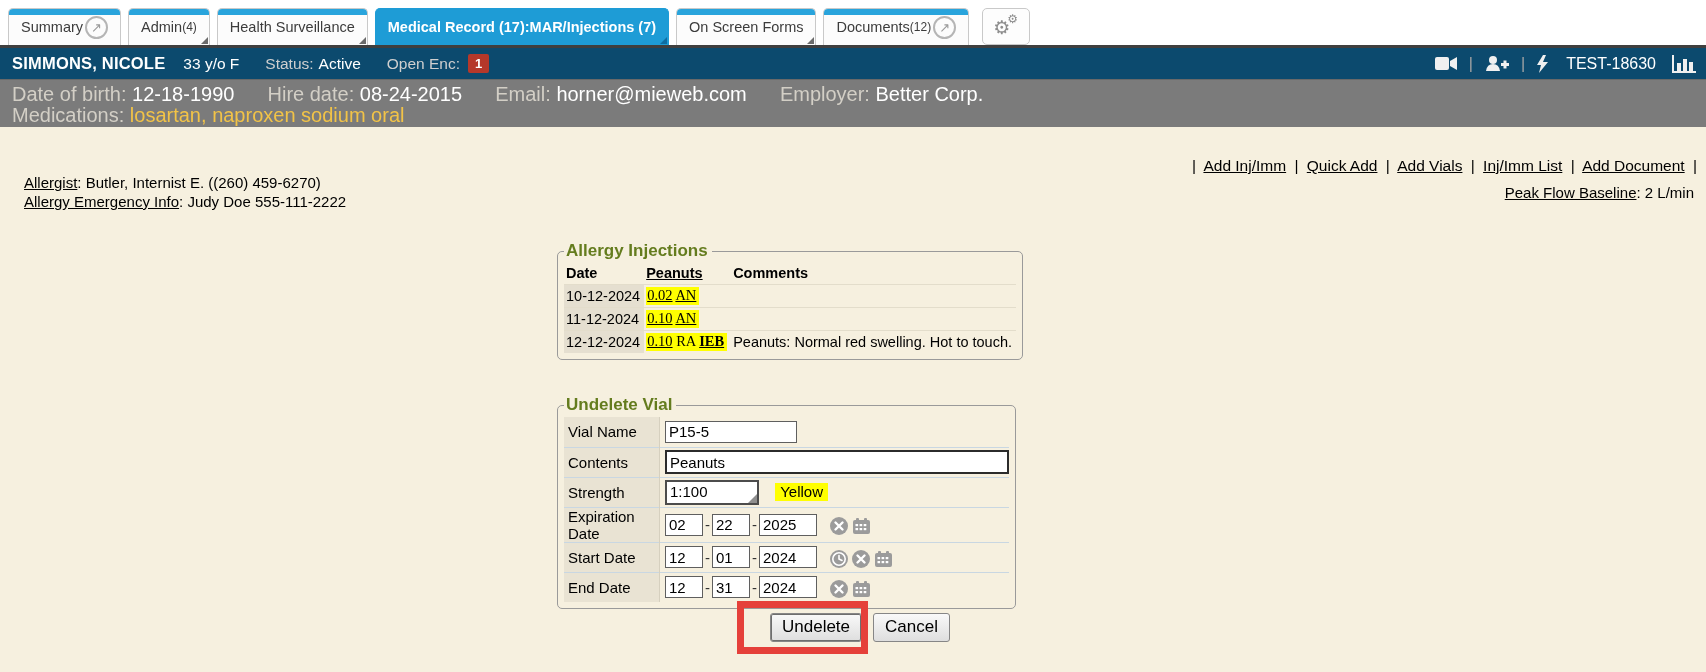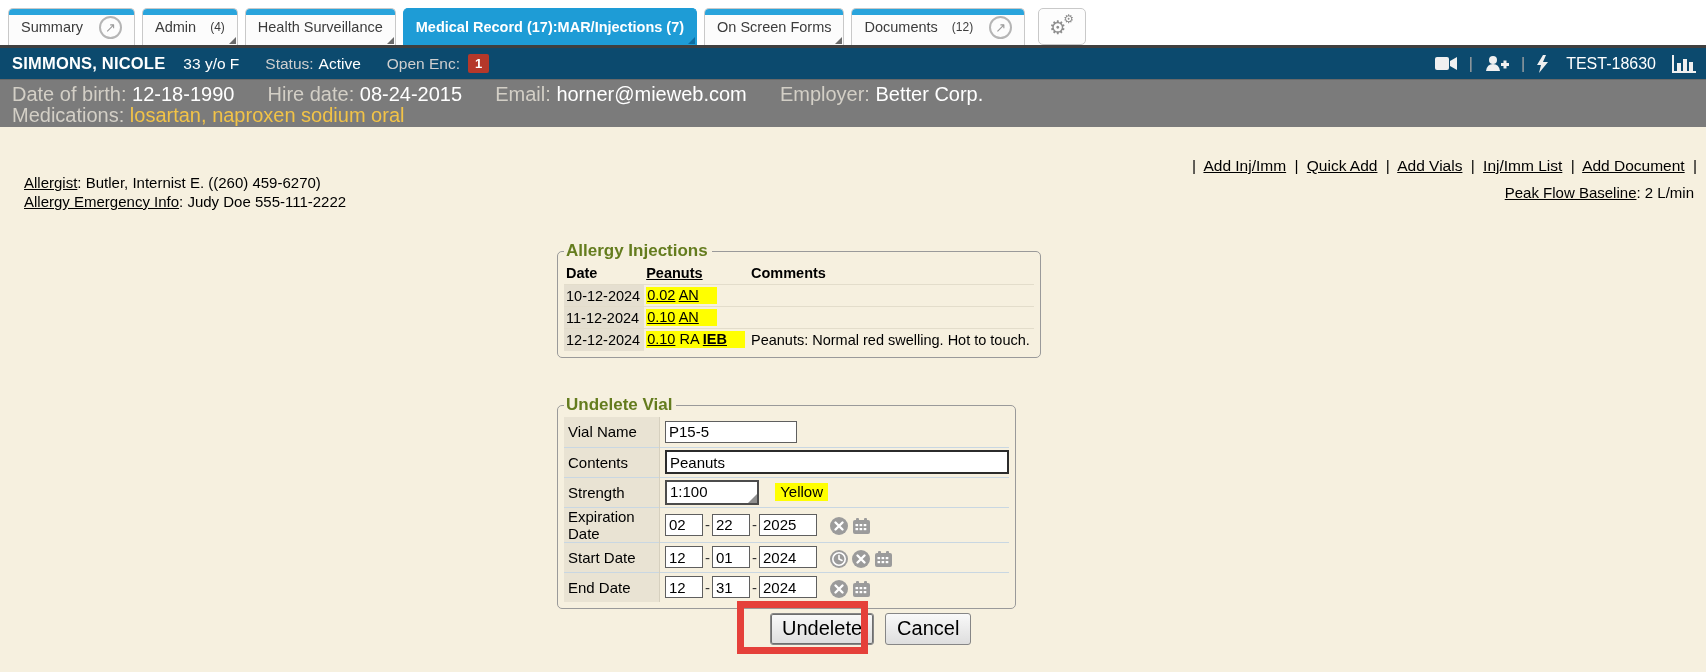--- a/index.html
+++ b/index.html
@@ -2,21 +2,21 @@
 <html><head>
 <meta charset="utf-8">
 <style>
   * { margin:0; padding:0; box-sizing:border-box; }
   html,body { width:1706px; height:672px; }
   body { font-family:"Liberation Sans", sans-serif; background:#fff; overflow:hidden; }
   .page { position:relative; width:1706px; height:672px; }
 
   
   .tabbar { height:45px; background:#ffffff; display:flex; align-items:flex-end; padding-left:8px; }
-  .tab { position:relative; display:flex; align-items:center; gap:16px; height:37px; margin-right:7px;
+  .tab { position:relative; display:flex; align-items:center; gap:2px; height:37px; margin-right:7px;
          background:#fcfcfc; border:1px solid #c9c9c9; border-bottom:none; border-radius:5px 5px 0 0;
          padding:0 12px; font-size:14.5px; color:#3c3c3c; cursor:pointer; overflow:hidden; }
   .tab::before { content:""; position:absolute; left:0; top:0; right:0; height:6px; background:#29a4dc; }
   .tab.active { background:#1e9cd6; border-color:#1e9cd6; color:#ffffff; font-weight:bold; }
   .tab.active::before { background:#1e9cd6; }
   .tab .count { font-size:12px; margin-left:-2px; }
   .tab .fold { position:absolute; right:1px; bottom:1px; width:0; height:0;
                border-left:7px solid transparent; border-bottom:7px solid #6b6b6b; }
   .tab.active .fold { border-bottom-color:#0e6da1; }
   .extlink { width:23px; height:23px; border:2px solid #b5b5b5; border-radius:50%; color:#9a9a9a;
@@ -63,21 +63,21 @@
   fieldset legend { color:#647c1e; font-weight:bold; font-size:17px; padding:0 4px 0 2px; }
   .fs-inj { top:114px; }
   .fs-vial { top:248px;margin-top:20px; }
 
   table.inj { width:100%; border-collapse:collapse; font-size:14.5px; }
   table.inj th { text-align:left; font-weight:bold; padding:2px 4px 3px 2px; }
   table.inj td { padding:2px 4px 2px 2px; height:22px; vertical-align:middle; white-space:nowrap; }
   table.inj tr.r { border-top:1px solid #e3ddcb; }
   td.datecell { background:#e5dfd0; width:86px; }
   th.c-date { width:86px; } th.c-agent { width:80px; }
-  .ychip { background:#ffff00; padding:0 18px 1px 1px; display:inline-block; }
+  .ychip { background:#ffff00; padding:0 3px 1px 1px; display:inline-block;font-family:Liberation Serif, serif; }
   .ychip a { color:#000; cursor:pointer; }
 
   table.vial { width:100%; border-collapse:collapse; font-size:15px; }
   table.vial td { height:30px; vertical-align:middle; }
   table.vial tr + tr td { border-top:1px solid #c9d7e2; }
   td.flabel { background:#e9e3d3; width:108px; padding-left:4px; border-right:1px solid #d6d0bf; }
   td.fval { padding-left:5px; }
   .inp { font-family:"Liberation Sans", sans-serif; font-size:15px; padding:1px 3px; height:22px;
          border:1px solid #5f5f5f; background:#fff; color:#000; }
   .inp-vial { width:132px; }
@@ -86,21 +86,21 @@
            background:#fff; font-size:15px; padding:1px 3px; cursor:pointer; }
   .combo .grip { position:absolute; right:0; bottom:0; width:0; height:0;
                  border-left:9px solid transparent; border-bottom:9px solid #8f8f8f; }
   .note-chip { background:#ffff00; padding:0 5px 1px 5px; margin-left:12px; }
   .inp-mm, .inp-dd { width:38px; } .inp-yy { width:58px; }
   .dsep { margin:0 2px; color:#333; }
   .dicons { display:inline-flex; gap:4px; margin-left:9px; vertical-align:middle; }
   .icobtn { display:inline-flex; cursor:pointer; }
 
   .btnrow { position:absolute; left:770px; top:486px; display:flex; gap:11px; }
-  .btn { font-family:"Liberation Sans", sans-serif; font-size:20px; padding:3px 11px 4px 11px;
+  .btn { font-family:"Liberation Sans", sans-serif; font-size:17px; padding:3px 11px 4px 11px;
          background:linear-gradient(#f9f9f9,#dedede); border:1px solid #868686; border-radius:3px;
          color:#000; cursor:pointer; }
   .btn-default { box-shadow:inset 0 0 0 1px #6e6e6e; }
   .annotation { position:absolute; left:737px; top:474px; width:131px; height:53px;
                 border:7px solid #e5403a; pointer-events:none; }
 </style>
 </head>
 <body>
 
 <div class="page">

